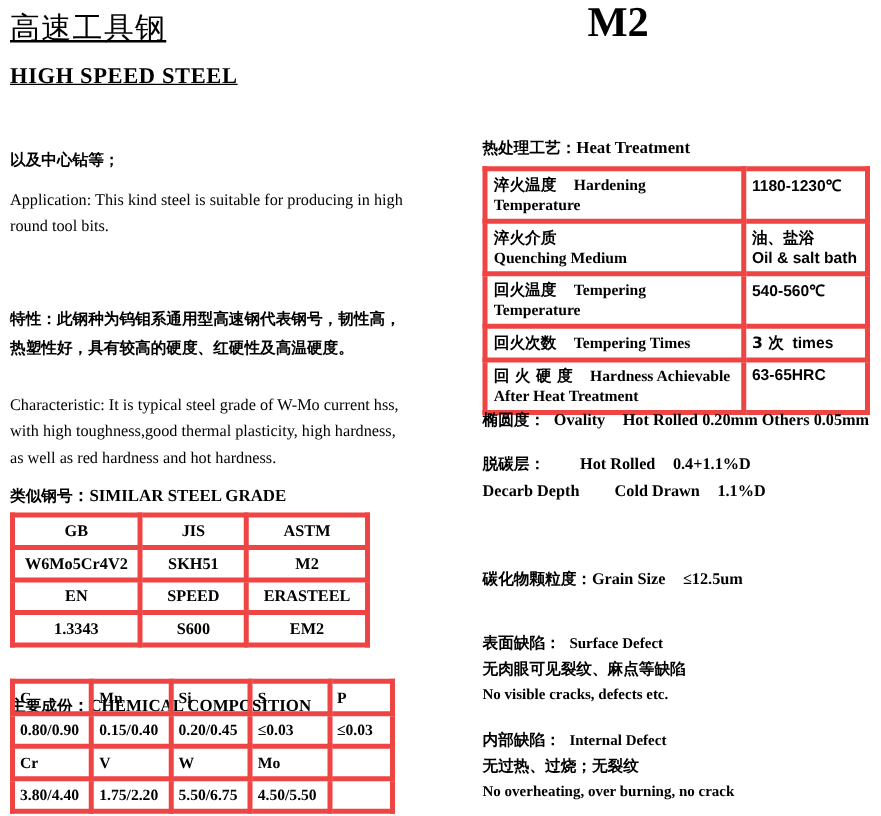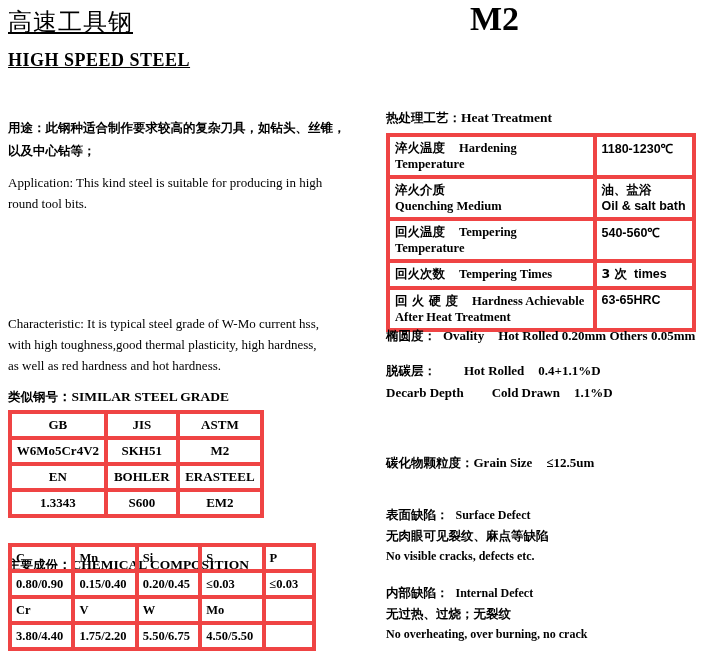--- a/index.html
+++ b/index.html
@@ -97,21 +97,21 @@
   }
   table td, table th {
     border: 4px solid #ef4444;
     padding: 2px 4px;
     font-size: 13px;
     font-weight: bold;
   }
 
   #similar-table {
     left: 8px; top: 410px;
-    width: 256px;
+    width: 288px;
   }
   #similar-table td {
     text-align: center;
     height: 18px;
   }
   #similar-table td.c1 { width: 98px; }
   #similar-table td.c2 { width: 104px; }
   #similar-table td.c3 { width: 100px; }
 
   #chem-table {
@@ -195,27 +195,30 @@
 </head>
 <body>
 
 <div class="page">
 
   <div class="abs" id="title-cn">高速工具钢</div>
   <div class="abs" id="title-en">HIGH SPEED STEEL</div>
   <div class="abs" id="grade-code">M2</div>
 
   <div class="left-col" id="usage-block">
-    <div class="para-cn">用途：此钢种适合制作要求较高的复杂刀具，如钻头、丝锥，</div>
     <div class="para-cn">以及中心钻等；</div>
     <div style="height:10px"></div>
     <div class="para-en">Application: This kind steel is suitable for producing in high</div>
     <div class="para-en">round tool bits.</div>
   </div>
 
+  <div class="left-col" id="char-block">
+    <div class="para-cn">特性：此钢种为钨钼系通用型高速钢代表钢号，韧性高，</div>
+    <div class="para-cn">热塑性好，具有较高的硬度、红硬性及高温硬度。</div>
+  </div>
   <div class="left-col" id="char-en-block">
     <div class="para-en">Characteristic: It is typical steel grade of W-Mo current hss,</div>
     <div class="para-en">with high toughness,good thermal plasticity, high hardness,</div>
     <div class="para-en">as well as red hardness and hot hardness.</div>
   </div>
 
   <div class="abs" id="similar-label">
     <span>类似钢号</span><span class="en">：SIMILAR STEEL GRADE</span>
   </div>
 
@@ -226,21 +229,21 @@
         <td class="c2">JIS</td>
         <td class="c3">ASTM</td>
       </tr>
       <tr>
         <td class="c1">W6Mo5Cr4V2</td>
         <td class="c2">SKH51</td>
         <td class="c3">M2</td>
       </tr>
       <tr>
         <td class="c1">EN</td>
-        <td class="c2">BOHLER</td>
+        <td class="c2">SPEED</td>
         <td class="c3">ERASTEEL</td>
       </tr>
       <tr>
         <td class="c1">1.3343</td>
         <td class="c2">S600</td>
         <td class="c3">EM2</td>
       </tr>
     </tbody>
   </table>
 

